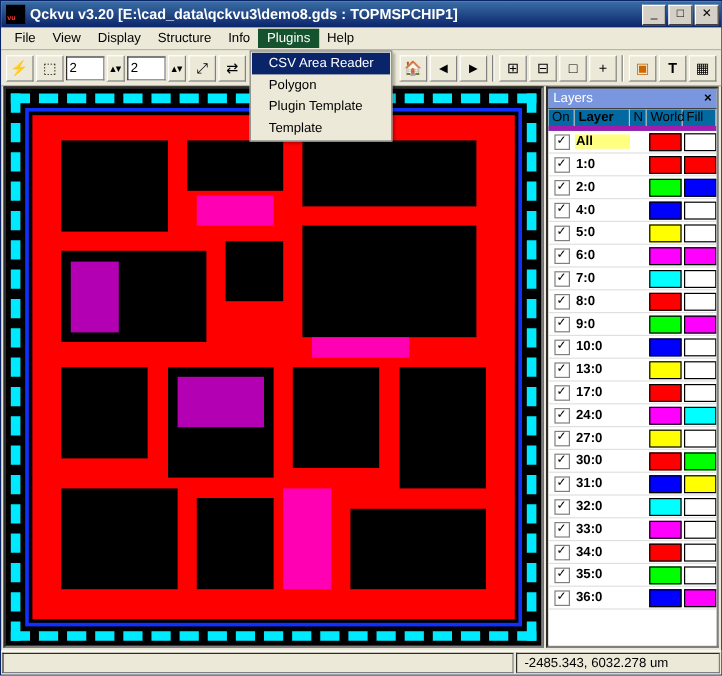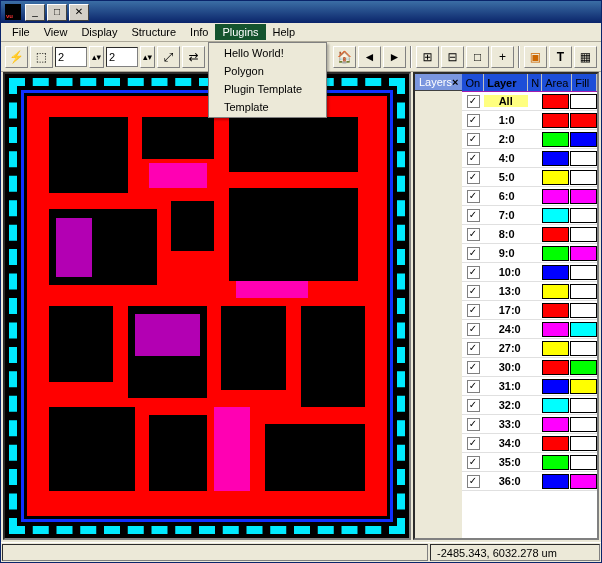--- a/index.html
+++ b/index.html
@@ -28,30 +28,30 @@
   .mainarea { position:absolute; top:71px; left:2px; right:2px; bottom:22px; display:flex; }
   .canvaswrap { flex:1; border:2px inset #808080; background:#000; position:relative; overflow:hidden; }
   .canvas { width:100%; height:100%; position:relative; }
   
   .border-cyan { position:absolute; left:4px; top:4px; right:4px; bottom:4px; border:8px dashed #00eaff; }
   .border-blue { position:absolute; left:16px; top:16px; right:16px; bottom:16px; border:3px solid #1030ff; }
   .redfill { position:absolute; left:22px; top:22px; right:22px; bottom:22px; background:#ff0000; }
   .block { position:absolute; background:#000; }
   .blockm { position:absolute; background:#ff00ff; opacity:0.7; }
   
-  .rightpanel { width:186px; border:2px inset #808080; background:#ece9d8; margin-left:2px; display:flex; }
+  .rightpanel { width:144px; border:2px inset #808080; background:#ece9d8; margin-left:2px; display:flex; flex-direction:column; }
   .panelhdr { height:17px; background:#7a96df; color:#fff; font-size:11px; padding:1px 4px; display:flex; align-items:center; justify-content:space-between; border-bottom:1px solid #404040;}
   .panelhdr .x { color:#000; font-weight:bold; cursor:default; }
   .layertbl { flex:1; overflow-y:auto; background:#fff; }
-  .lhead { display:flex; background:#1d4ed8; border-bottom:1px solid #a21caf; font-size:11px; height:18px; align-items:center; position:sticky; top:0;}
+  .lhead { display:flex; background:#0369a1; border-bottom:4px solid #a21caf; font-size:11px; height:18px; align-items:center; position:sticky; top:0;}
   .lhead div { border-right:1px solid #c0c0c0; padding:1px 3px; height:100%; display:flex; align-items:center; }
   .colOn{width:22px;} .colLayer{flex:1; min-width:44px;font-weight:bold;} .colN{width:14px;} .colLine{width:30px;} .colFill{width:28px;}
   .lrow { display:flex; height:19px; align-items:center; font-size:11px; border-bottom:1px solid #e0e0e0; }
   .lrow .colOn { width:22px; display:flex; align-items:center; justify-content:center; }
-  .lrow .colLayer { flex:1; padding:0 15px; }
+  .lrow .colLayer { flex:1; padding:0 1px; }
   .lrow .swatch { width:27px; height:15px; border:1px solid #000; }
   .lrow .colN { width:14px; }
   .lrow .colLine { width:30px; display:flex; justify-content:center;}
   .lrow .colFill { width:28px; display:flex; justify-content:center;}
   .allrow .colLayer { background:#ffff80; }
   
   .layertbl::-webkit-scrollbar { width:16px; }
   .layertbl::-webkit-scrollbar-track { background:#ece9d8; border-left:1px solid #808080;}
   .layertbl::-webkit-scrollbar-thumb { background:#c0c0c0; border:1px outset #fff;}
   
@@ -60,20 +60,21 @@
   .statpane.right { flex:0 0 170px; justify-content:flex-start; }
   
   .cb { width:13px; height:13px; background:#fff; border:1px solid #808080; display:inline-flex; align-items:center; justify-content:center; font-size:10px; line-height:10px; color:#000;}
 </style>
 </head>
 <body>
 
 <div class="window">
   <div class="titlebar">
     <div class="icon">vu</div>
+    <div class="title">Qckvu v3.20  [E:\cad_data\qckvu3\demo8.gds : TOPMSPCHIP1]</div>
     <div class="winbtns">
       <div class="winbtn">_</div>
       <div class="winbtn">□</div>
       <div class="winbtn">✕</div>
     </div>
   </div>
 
   <div class="menubar">
     <div class="mitem">File</div>
     <div class="mitem">View</div>
@@ -105,21 +106,21 @@
     <div class="tbtn">+</div>
     <div class="tsep"></div>
     <div class="tbtn" style="color:#cc6600">▣</div>
     <div class="tbtn">
         <b>T</b>
       </div>
     <div class="tbtn">▦</div>
   </div>
 
   <div class="dropdown">
-    <div class="ditem">Hello World!</div>
+    <div class="ditem hl">CSV Area Reader</div>
     <div class="ditem">Polygon</div>
     <div class="ditem">Plugin Template</div>
     <div class="ditem">Template</div>
   </div>
 
   <div class="mainarea">
     <div class="canvaswrap">
       <div class="canvas">
         <div class="border-cyan"></div>
         <div class="border-blue"></div>
@@ -149,21 +150,21 @@
     <div class="rightpanel">
       <div class="panelhdr">
         <span>Layers</span>
         <span class="x">×</span>
       </div>
       <div class="layertbl">
         <div class="lhead">
           <div class="colOn">On</div>
           <div class="colLayer">Layer</div>
           <div class="colN">N</div>
-          <div class="colLine">Area</div>
+          <div class="colLine">World</div>
           <div class="colFill">Fill</div>
         </div>
         <div class="lrow allrow">
           <div class="colOn">
               <span class="cb">✓</span>
             </div>
           <div class="colLayer">All</div>
           <div class="colN"></div>
           <div class="colLine">
               <div class="swatch" style="background:#ff0000"></div>

